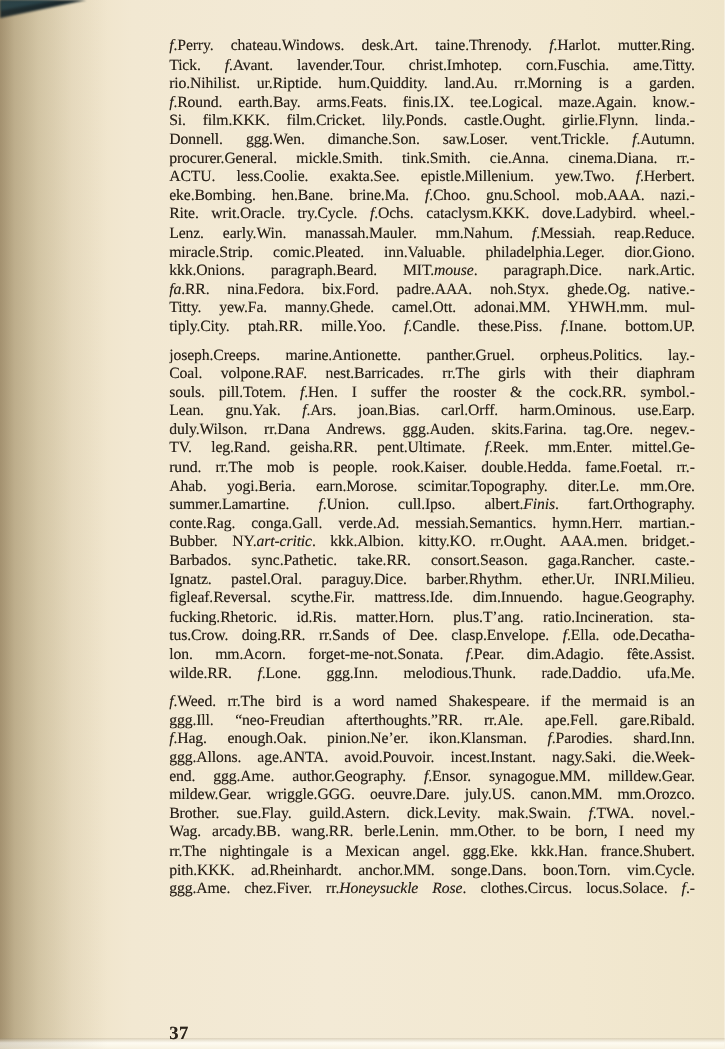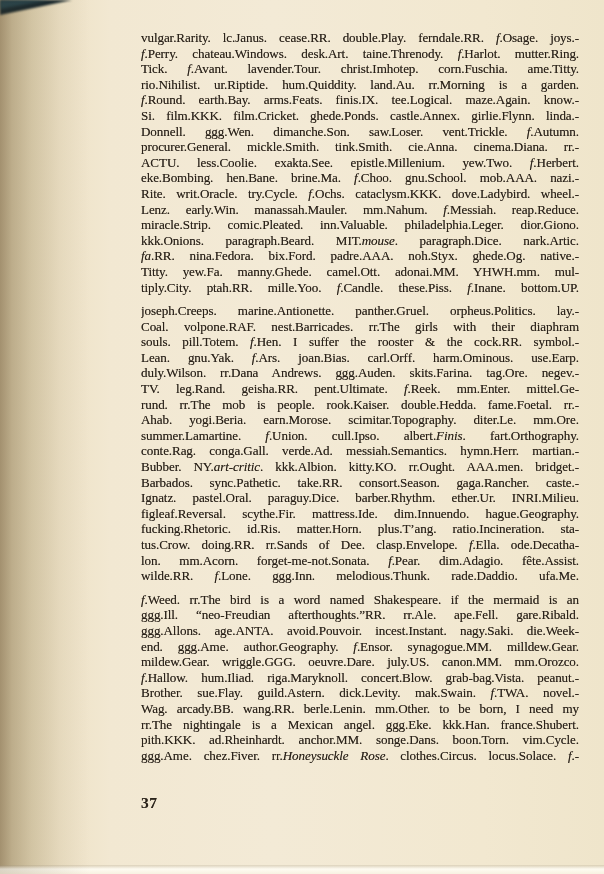--- a/index.html
+++ b/index.html
@@ -55,44 +55,43 @@
   .para + .para { margin-top: 8px; }
   .line {
     text-align: justify;
     text-align-last: justify;
     height: 15.6px;
     overflow: hidden;
   }
   .para i { font-style: italic; }
   .pagenum {
     position: absolute;
-    left: 141px; top: 794px;
+    left: 141px; top: 853px;
     font-size: 15.5px;
     font-weight: 700;
     color: #2a231b;
     letter-spacing: 0.5px;
     text-shadow: 0 0 0.3px rgba(42,34,26,0.5);
   }
 </style>
 </head>
 <body>
 
 <div class="page">
   <div class="corner-wedge"></div>
   <div class="corner-wedge-tint"></div>
   <div class="bottom-band"></div>
 
   <div class="textblock">
     <div class="para">
-        <div class="line">vulgar.Rarity. lc.Janus. cease.RR. double.Play. ferndale.RR. <i>f</i>.Osage. joys.-</div>
         <div class="line"><i>f</i>.Perry. chateau.Windows. desk.Art. taine.Threnody. <i>f</i>.Harlot. mutter.Ring.</div>
         <div class="line">Tick. <i>f</i>.Avant. lavender.Tour. christ.Imhotep. corn.Fuschia. ame.Titty.</div>
         <div class="line">rio.Nihilist. ur.Riptide. hum.Quiddity. land.Au. rr.Morning is a garden.</div>
         <div class="line"><i>f</i>.Round. earth.Bay. arms.Feats. finis.IX. tee.Logical. maze.Again. know.-</div>
-        <div class="line">Si. film.KKK. film.Cricket. ghede.Ponds. castle.Annex. girlie.Flynn. linda.-</div>
+        <div class="line">Si. film.KKK. film.Cricket. lily.Ponds. castle.Ought. girlie.Flynn. linda.-</div>
         <div class="line">Donnell. ggg.Wen. dimanche.Son. saw.Loser. vent.Trickle. <i>f</i>.Autumn.</div>
         <div class="line">procurer.General. mickle.Smith. tink.Smith. cie.Anna. cinema.Diana. rr.-</div>
         <div class="line">ACTU. less.Coolie. exakta.See. epistle.Millenium. yew.Two. <i>f</i>.Herbert.</div>
         <div class="line">eke.Bombing. hen.Bane. brine.Ma. <i>f</i>.Choo. gnu.School. mob.AAA. nazi.-</div>
         <div class="line">Rite. writ.Oracle. try.Cycle. <i>f</i>.Ochs. cataclysm.KKK. dove.Ladybird. wheel.-</div>
         <div class="line">Lenz. early.Win. manassah.Mauler. mm.Nahum. <i>f</i>.Messiah. reap.Reduce.</div>
         <div class="line">miracle.Strip. comic.Pleated. inn.Valuable. philadelphia.Leger. dior.Giono.</div>
         <div class="line">kkk.Onions. paragraph.Beard. MIT.<i>mouse</i>. paragraph.Dice. nark.Artic.</div>
         <div class="line"><i>fa</i>.RR. nina.Fedora. bix.Ford. padre.AAA. noh.Styx. ghede.Og. native.-</div>
         <div class="line">Titty. yew.Fa. manny.Ghede. camel.Ott. adonai.MM. YHWH.mm. mul-</div>
@@ -114,24 +113,24 @@
         <div class="line">Ignatz. pastel.Oral. paraguy.Dice. barber.Rhythm. ether.Ur. INRI.Milieu.</div>
         <div class="line">figleaf.Reversal. scythe.Fir. mattress.Ide. dim.Innuendo. hague.Geography.</div>
         <div class="line">fucking.Rhetoric. id.Ris. matter.Horn. plus.T’ang. ratio.Incineration. sta-</div>
         <div class="line">tus.Crow. doing.RR. rr.Sands of Dee. clasp.Envelope. <i>f</i>.Ella. ode.Decatha-</div>
         <div class="line">lon. mm.Acorn. forget-me-not.Sonata. <i>f</i>.Pear. dim.Adagio. fête.Assist.</div>
         <div class="line">wilde.RR. <i>f</i>.Lone. ggg.Inn. melodious.Thunk. rade.Daddio. ufa.Me.</div>
       </div>
     <div class="para">
         <div class="line"><i>f</i>.Weed. rr.The bird is a word named Shakespeare. if the mermaid is an</div>
         <div class="line">ggg.Ill. “neo-Freudian afterthoughts.”RR. rr.Ale. ape.Fell. gare.Ribald.</div>
+        <div class="line"><i>f</i>.Hag. enough.Oak. pinion.Ne’er. ikon.Klansman. <i>f</i>.Parodies. shard.Inn.</div>
         <div class="line">ggg.Allons. age.ANTA. avoid.Pouvoir. incest.Instant. nagy.Saki. die.Week-</div>
         <div class="line">end. ggg.Ame. author.Geography. <i>f</i>.Ensor. synagogue.MM. milldew.Gear.</div>
         <div class="line">mildew.Gear. wriggle.GGG. oeuvre.Dare. july.US. canon.MM. mm.Orozco.</div>
-        <div class="line"><i>f</i>.Hallow. hum.Iliad. riga.Maryknoll. concert.Blow. grab-bag.Vista. peanut.-</div>
         <div class="line">Brother. sue.Flay. guild.Astern. dick.Levity. mak.Swain. <i>f</i>.TWA. novel.-</div>
         <div class="line">Wag. arcady.BB. wang.RR. berle.Lenin. mm.Other. to be born, I need my</div>
         <div class="line">rr.The nightingale is a Mexican angel. ggg.Eke. kkk.Han. france.Shubert.</div>
         <div class="line">pith.KKK. ad.Rheinhardt. anchor.MM. songe.Dans. boon.Torn. vim.Cycle.</div>
         <div class="line">ggg.Ame. chez.Fiver. rr.<i>Honeysuckle Rose</i>. clothes.Circus. locus.Solace. <i>f</i>.-</div>
       </div>
   </div>
 
   <div class="pagenum">37</div>
 </div>

